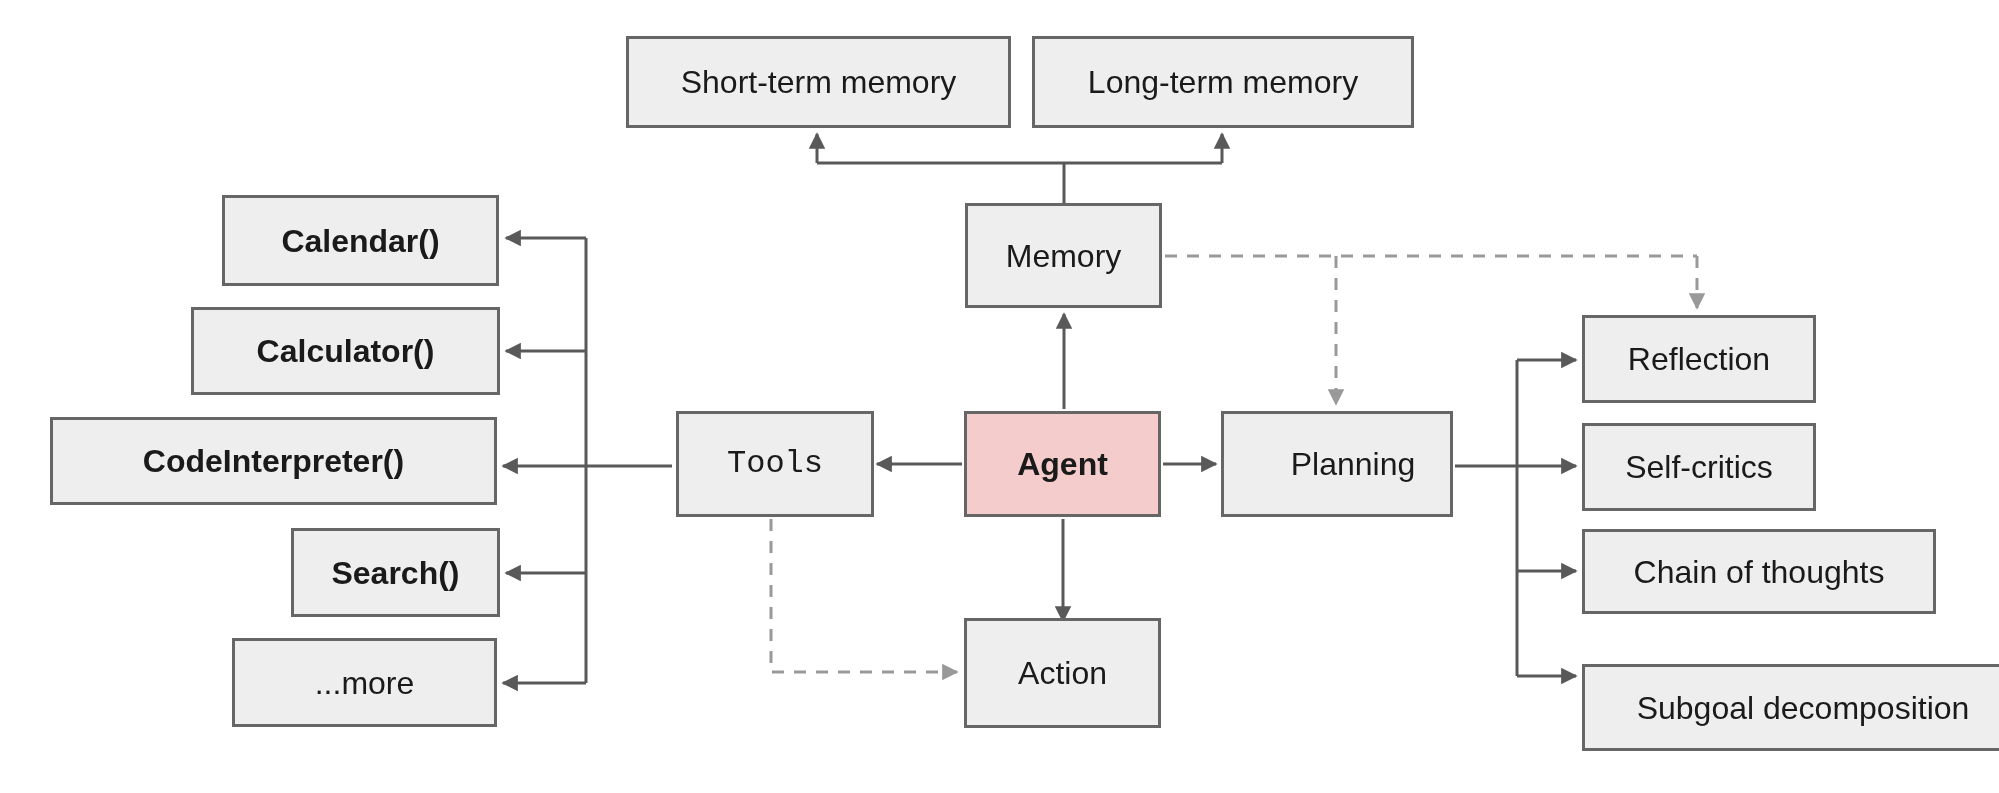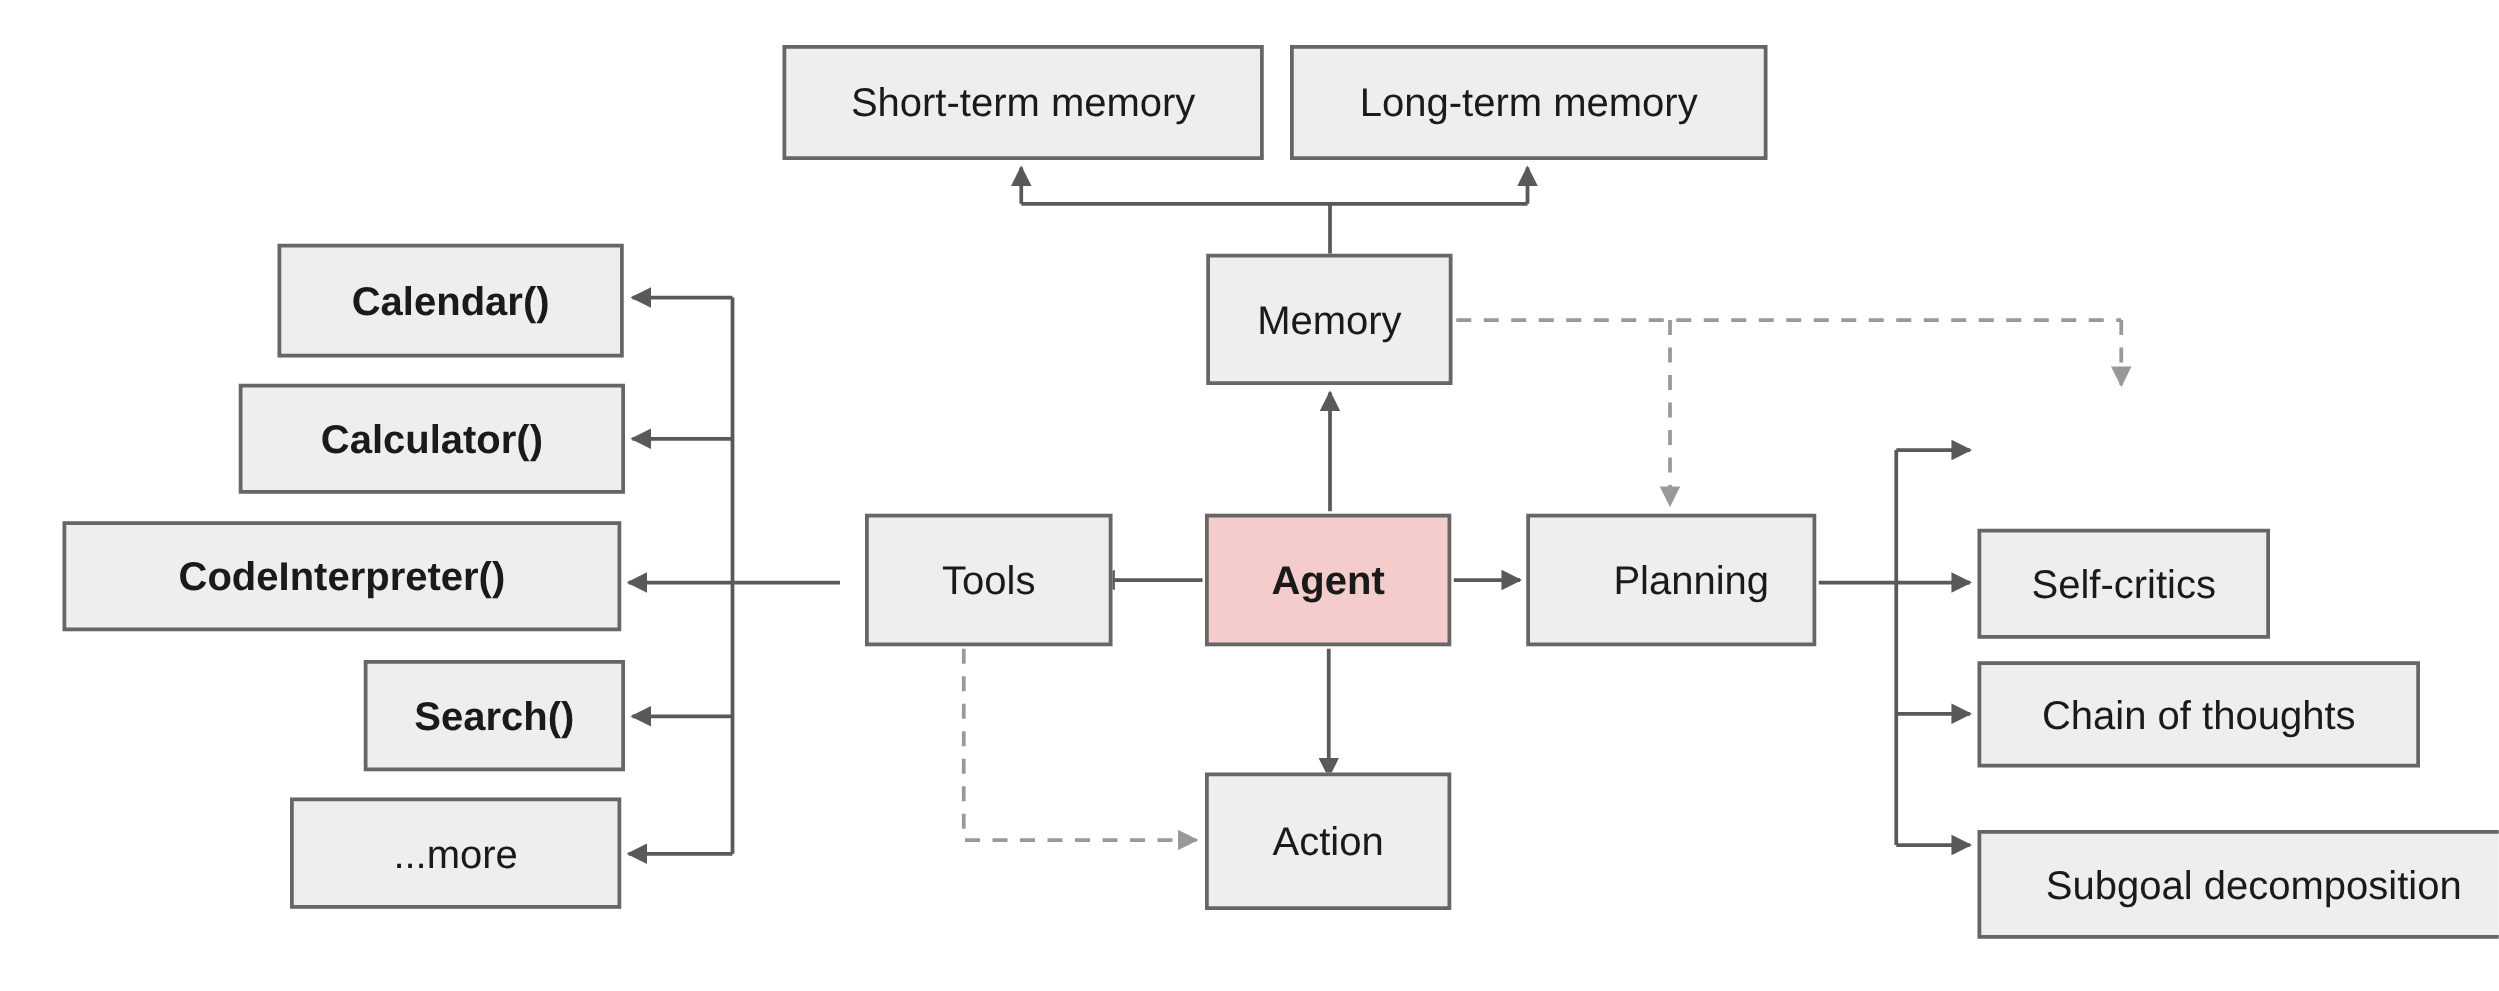--- a/index.html
+++ b/index.html
@@ -73,21 +73,21 @@
   <div class="node" style="left:988px;top:36px;width:382px;height:92px;">
     <span>Long-term memory</span>
   </div>
 
   <div class="node" style="left:921px;top:203px;width:197px;height:105px;">
     <span>Memory</span>
   </div>
   <div class="node agent" style="left:920px;top:411px;width:197px;height:106px;">
     <span>Agent</span>
   </div>
-  <div class="node" style="left:648px;top:411px;width:198px;height:106px;">
+  <div class="node" style="left:632px;top:411px;width:198px;height:106px;font-family:Liberation Mono, monospace;">
     <span>Tools</span>
   </div>
   <div class="node" style="left:1177px;top:411px;width:232px;height:106px;padding-left:32px;">
     <span>Planning</span>
   </div>
   <div class="node" style="left:920px;top:618px;width:197px;height:110px;">
     <span>Action</span>
   </div>
 
   <div class="node mono" style="left:178px;top:195px;width:277px;height:91px;">
@@ -99,20 +99,23 @@
   <div class="node mono" style="left:6px;top:417px;width:447px;height:88px;">
     <span>CodeInterpreter()</span>
   </div>
   <div class="node mono" style="left:247px;top:528px;width:209px;height:89px;">
     <span>Search()</span>
   </div>
   <div class="node" style="left:188px;top:638px;width:265px;height:89px;">
     <span>...more</span>
   </div>
 
+  <div class="node" style="left:1538px;top:315px;width:234px;height:88px;">
+    <span>Reflection</span>
+  </div>
   <div class="node" style="left:1538px;top:423px;width:234px;height:88px;">
     <span>Self-critics</span>
   </div>
   <div class="node" style="left:1538px;top:529px;width:354px;height:85px;">
     <span>Chain of thoughts</span>
   </div>
   <div class="node" style="left:1538px;top:664px;width:442px;height:87px;">
     <span>Subgoal decomposition</span>
   </div>
 

